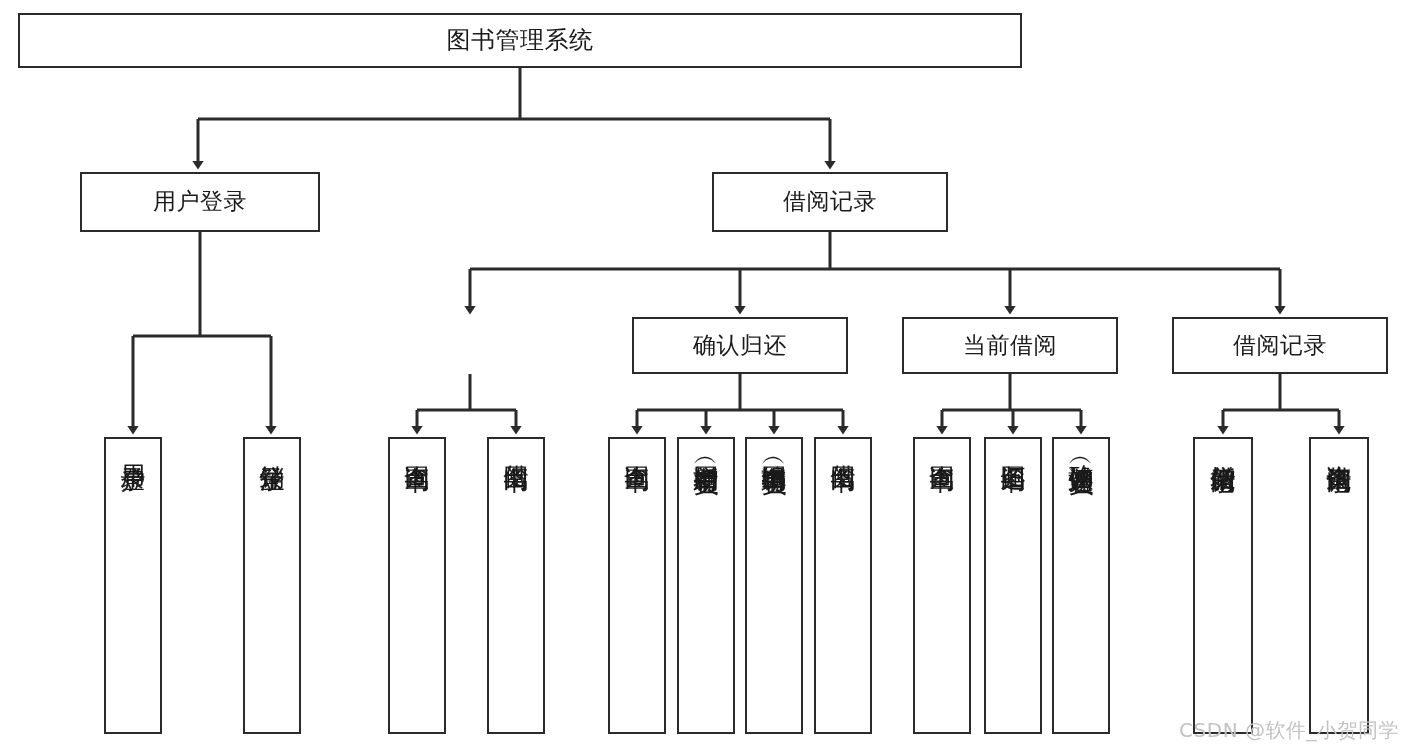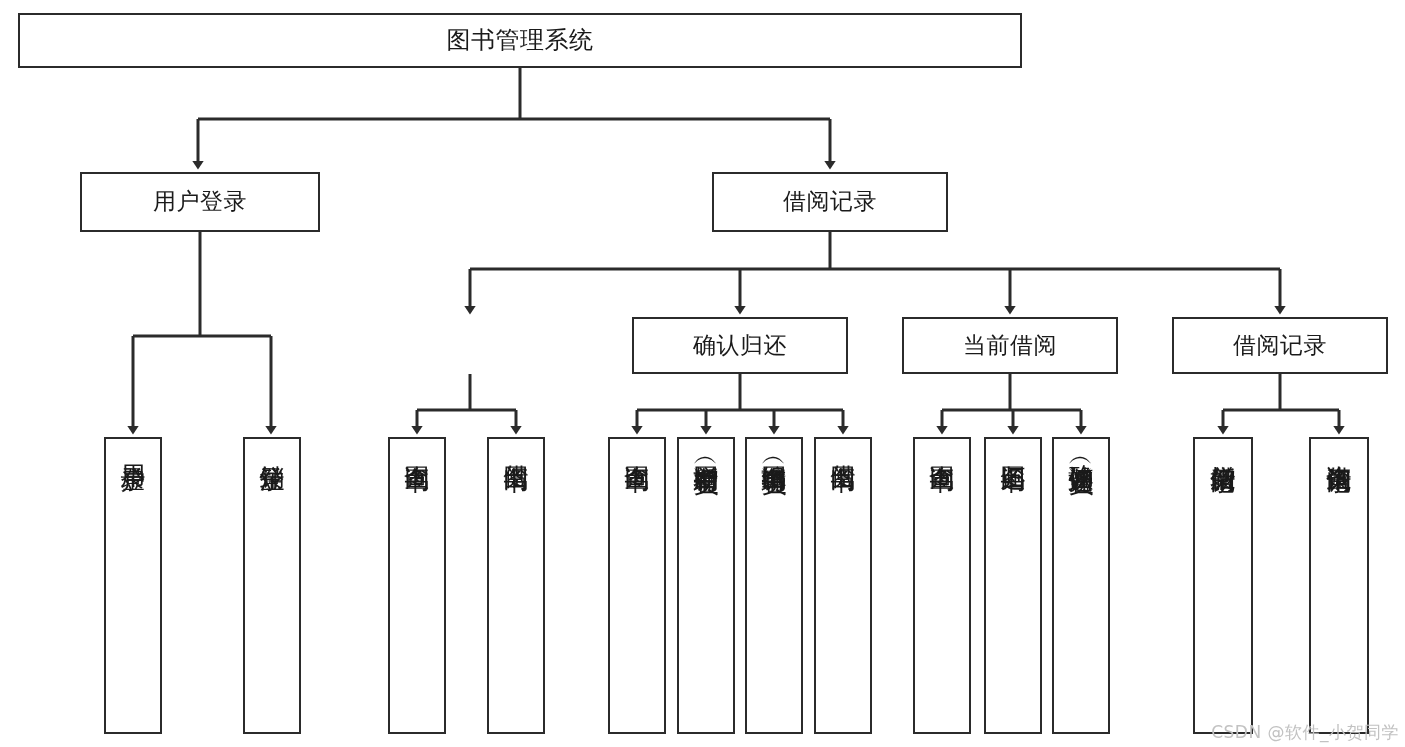--- a/index.html
+++ b/index.html
@@ -56,21 +56,21 @@
     text-orientation: upright;
     font-size: 25px;
     line-height: 1.0;
     letter-spacing: 1px;
   }
   .node.root .node-label { font-size: 24px; }
   .watermark {
     position: absolute;
     right: 6px;
     bottom: 3px;
-    font-size: 17px;
+    font-size: 20px;
     color: #c2c2c2;
     letter-spacing: 0.5px;
     z-index: 5;
     white-space: nowrap;
     font-family: "DejaVu Sans", "Liberation Sans", sans-serif;
   }
 </style>
 </head>
 <body>
 

